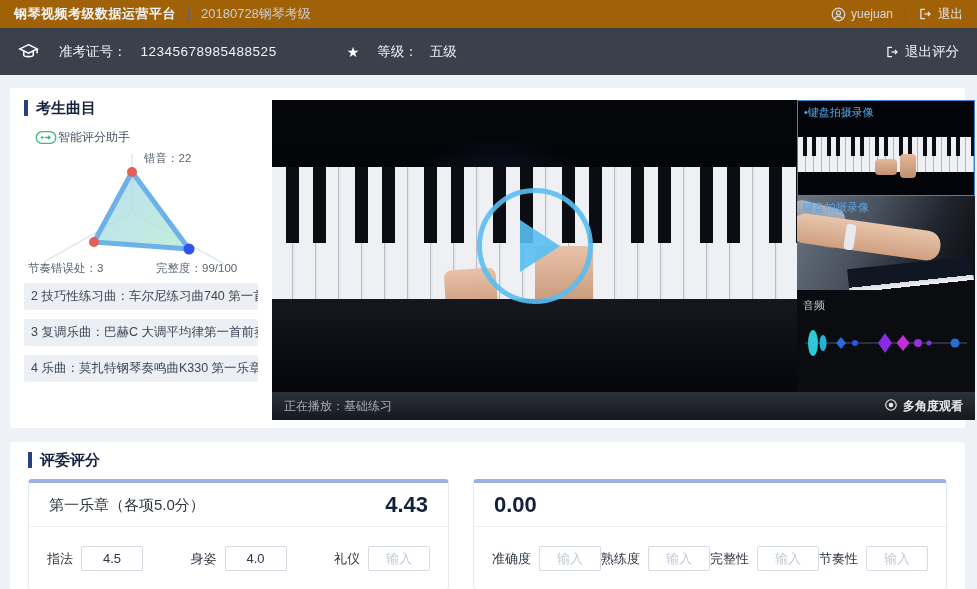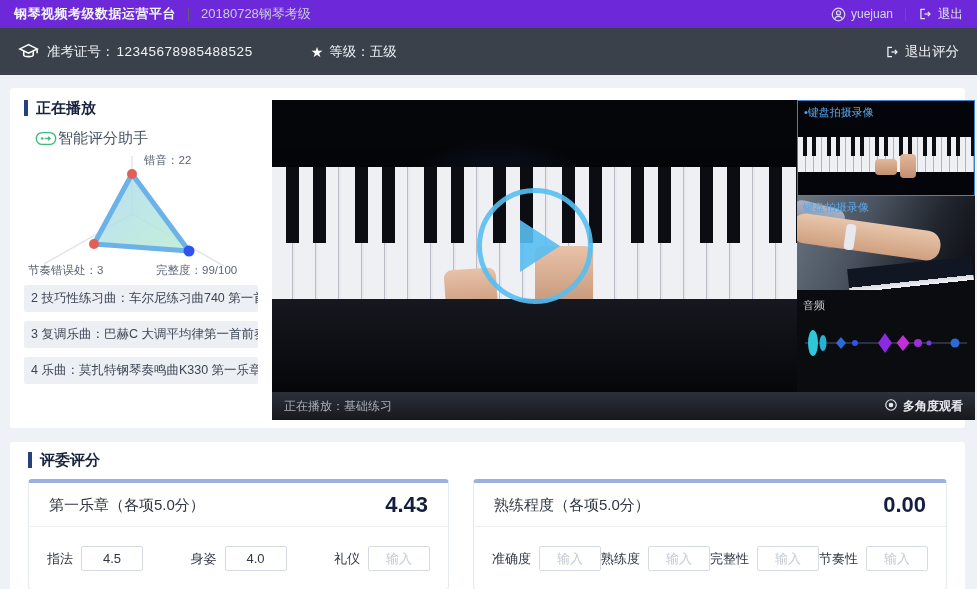--- a/index.html
+++ b/index.html
@@ -1,49 +1,49 @@
 <!DOCTYPE html>
 <html><head>
 <meta charset="utf-8">
 <style>
   * { margin:0; padding:0; box-sizing:border-box; }
   html,body { width:977px; height:589px; overflow:hidden; }
   body { font-family:"Liberation Sans","DejaVu Sans",sans-serif; background:#eef1f6; color:#333; }
 
   
-  .topbar { height:28px; background:#6d28d9; display:flex; align-items:center; padding:0 14px; }
+  .topbar { height:28px; background:#a16207; display:flex; align-items:center; padding:0 14px; }
   .topbar .app-title { color:#f2f4f6; font-size:13px; font-weight:bold; letter-spacing:.5px; }
   .vsep { width:1px; height:13px; background:#5a6170; margin:0 12px; }
   .topbar .session { color:#c9cdd4; font-size:13px; }
   .topbar-right { margin-left:auto; display:flex; align-items:center; }
   .topbar-right .uname { color:#d5d8de; font-size:12px; margin-left:5px; }
   .topbar .exit-label { color:#e3e5e9; font-size:12.5px; margin-left:6px; }
   .ico { display:inline-flex; align-items:center; }
 
   
-  .subbar { height:47px; background:#3a414b; display:flex; align-items:center; padding:0 18px; }
+  .subbar { height:47px; background:#3a414b; display:flex; align-items:center; padding:0 18px;gap:12px; }
   .subbar .lbl { color:#f0f2f5; font-size:13.5px; }
   .subbar .num { color:#f0f2f5; font-size:13.5px; letter-spacing:.5px; margin-left:2px; }
   .subbar .star { color:#fff; font-size:14px; margin:0 6px 0 58px; }
   .subbar-right { margin-left:auto; display:flex; align-items:center; cursor:pointer; }
   .subbar-right .lbl { margin-left:6px; }
 
   
   .main-card { margin:13px 12px 0 10px; background:#fff; border-radius:3px; height:340px;
                display:flex; padding:12px 0 8px 14px; }
   .sec-title { font-size:15px; font-weight:bold; color:#17233f; border-left:4px solid #27417d;
                padding-left:8px; line-height:16px; }
 
   
   .left-panel { width:234px; flex:none; margin-right:14px; }
   .song-item { margin-top:9px; font-size:12.5px; padding:5px 7px; border-radius:2px;
                background:#eceff4; color:#3c4554; cursor:pointer; white-space:nowrap; overflow:hidden; }
   .song-item.active { background:#dfeafb; color:#3a6ee0; margin-top:13px; }
   .ai-row { display:flex; align-items:center; margin:13px 0 0 10px; }
-  .ai-row span { font-size:15px; color:#4a5364; margin-left:1px; }
+  .ai-row span { font-size:12px; color:#4a5364; margin-left:1px; }
   .radar-wrap { width:224px; height:128px; }
 
   
   .video-col { flex:1; display:flex; flex-direction:column; height:320px; margin-right:12px; }
   .video-body { flex:1; display:flex; background:#000; }
   .main-video { width:525px; flex:none; position:relative; background:#05060a; overflow:hidden; }
   .v-keys { position:absolute; left:0; right:0; top:23%; height:45%;
             background:repeating-linear-gradient(90deg,#eef0f4 0 20px,#b9bcc6 20px 21px,#e7e9ef 21px 23px);
             box-shadow:0 6px 18px rgba(0,0,0,.8); }
   .v-keys::before { content:""; position:absolute; left:0; right:0; top:0; height:58%;
@@ -158,21 +158,21 @@
           <path d="M17 8.5 20.5 12 17 15.5"></path>
       </svg>
     </span>
     <span class="lbl">退出评分</span>
   </div>
 </div>
 
 <section class="main-card">
 
   <div class="left-panel">
-    <div class="sec-title">正在播放</div>
+    <div class="sec-title">考生曲目</div>
 
 
     <div class="ai-row">
       <span class="ico">
         <svg width="22" height="15" viewBox="0 0 26 17" fill="none" stroke="#3fba7a" stroke-width="1.6">
           <rect x="1.5" y="1.5" width="23" height="14" rx="7"></rect>
           <circle cx="8.5" cy="8.5" r="1.6" fill="#3fba7a" stroke="none"></circle>
           <path d="M11.5 8.5h6"></path>
             <path d="M15.5 6.3 17.8 8.5 15.5 10.7"></path>
         </svg>
@@ -291,21 +291,20 @@
         </div>
         <div class="field">
           <label>礼仪</label>
           <input type="text" value="" placeholder="输入" style="">
         </div>
       </div>
     </div>
 
     <div class="score-card">
       <div class="sc-head">
-        <span class="sc-title">熟练程度（各项5.0分）</span>
         <span class="sc-total">0.00</span>
       </div>
       <div class="sc-fields">
         <div class="field">
           <label>准确度</label>
           <input type="text" value="" placeholder="输入" style="">
         </div>
         <div class="field">
           <label>熟练度</label>
           <input type="text" value="" placeholder="输入" style="">

